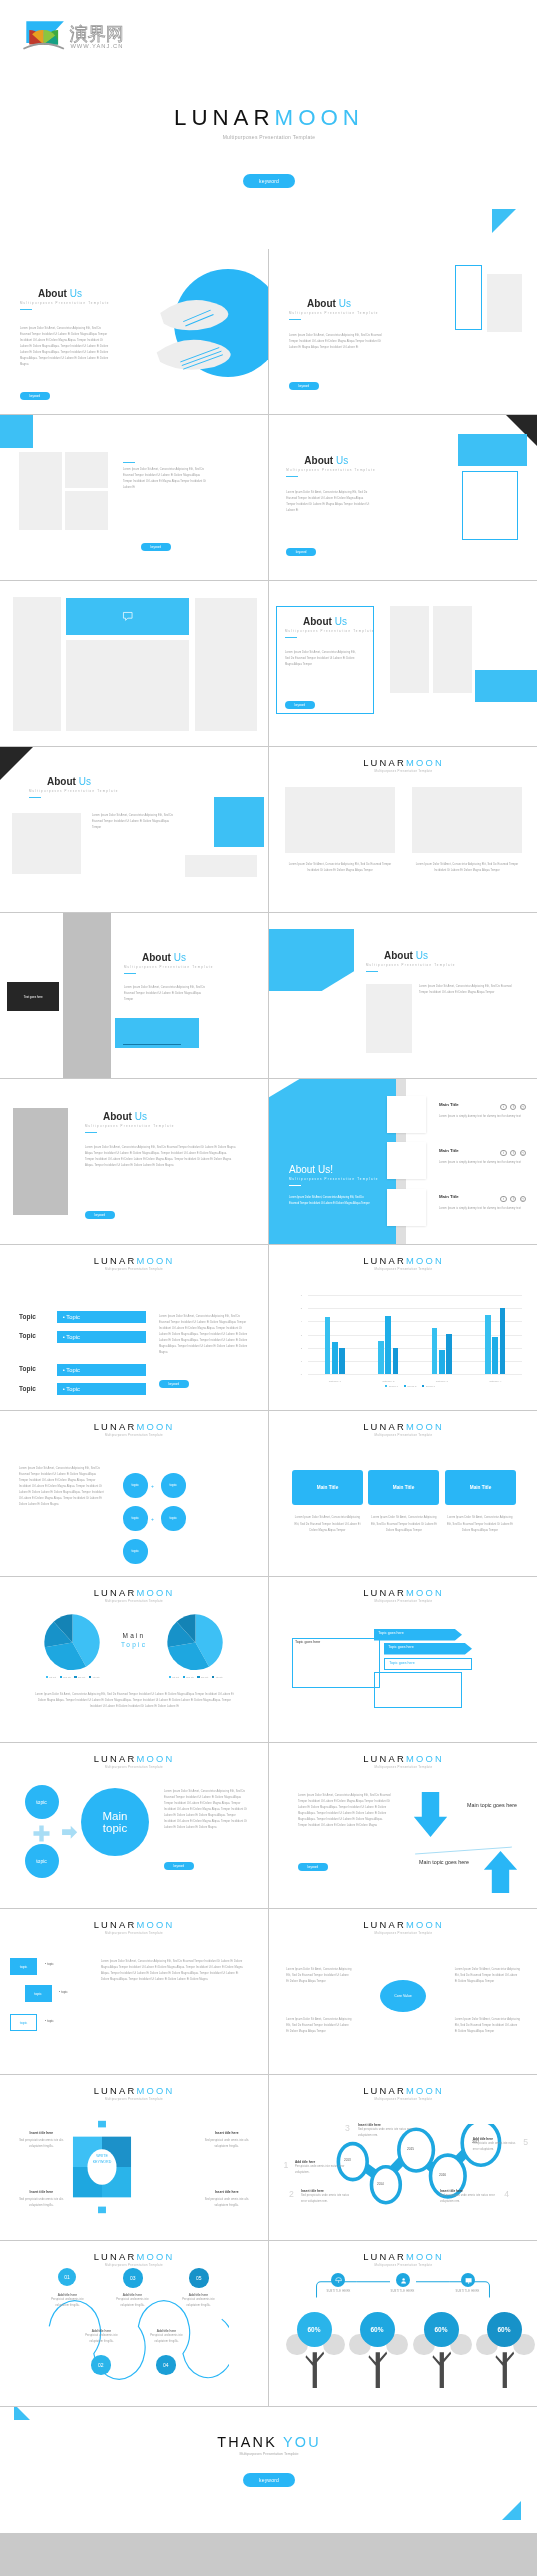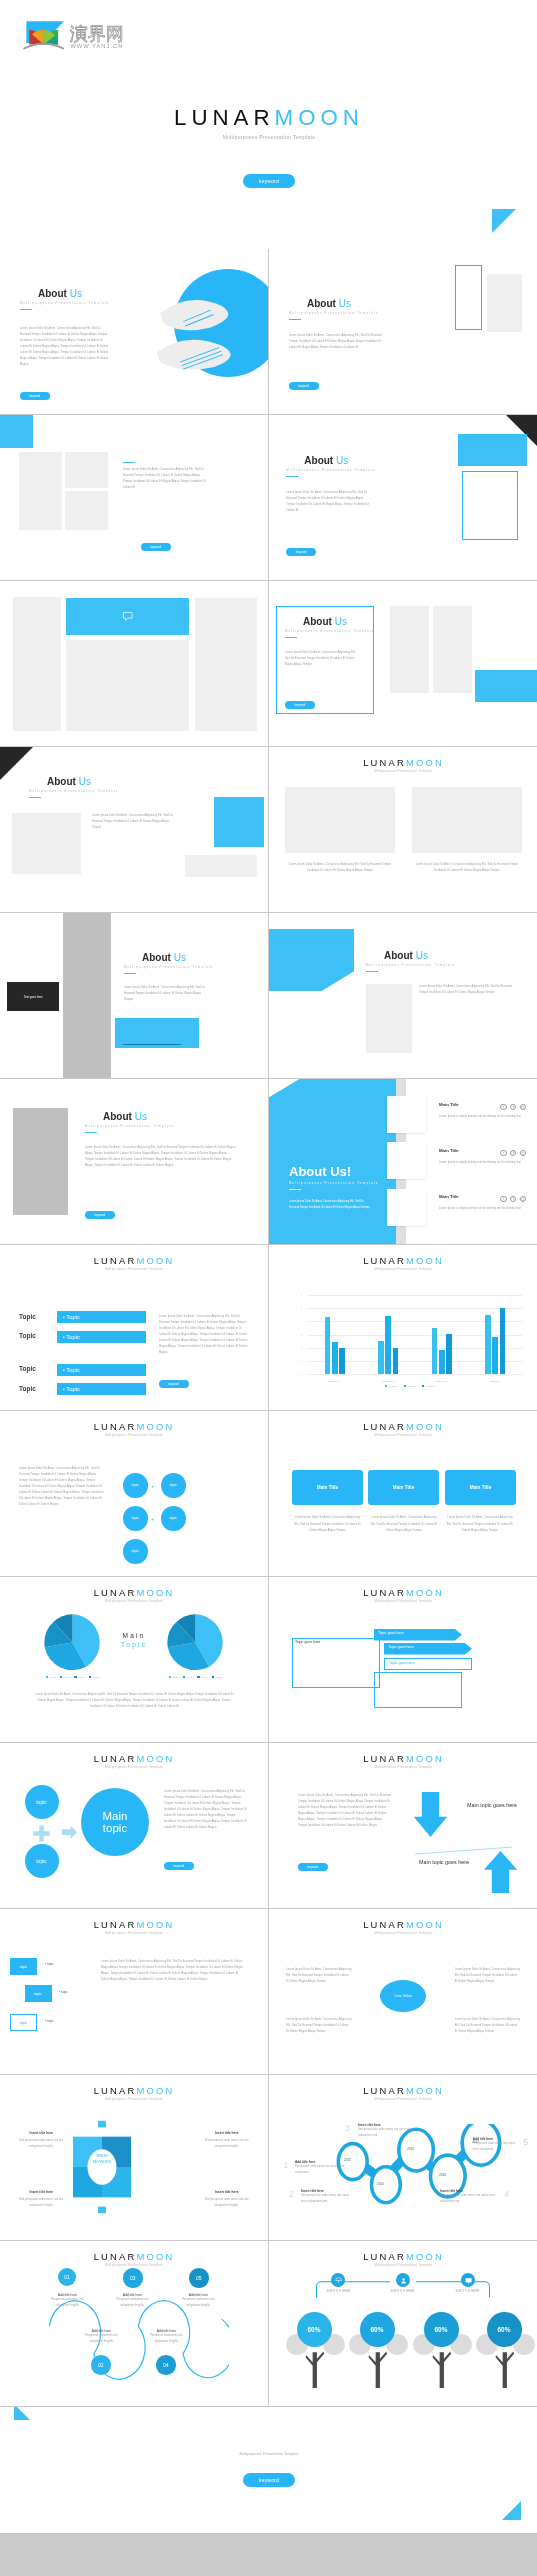--- a/index.html
+++ b/index.html
@@ -257,21 +257,21 @@
       <div class="body" style="position:absolute;left:85px;top:66px;width:151px;">Lorem Ipsum Dolor Sit Amet, Consectetur Adipiscing Elit, Sed Do Eiusmod Tempor Incididunt Ut Labore Et Dolore Magna Aliqua Tempor Incididunt Ut Labore Et Dolore Magna Aliqua. Tempor Incididunt Ut Labore Et Dolore Magna Aliqua. Tempor Incididunt Ut Labore Et Dolore Labore Et Dolore Magna Aliqua. Tempor Incididunt Ut Labore Et Dolore Magna Aliqua. Tempor Incididunt Ut Labore Et Dolore Labore Et Dolore Magna</div>
       <div style="position:absolute;left:85px;top:127px;">
         <span class="btn-s">keyword</span>
       </div>
     </div>
 
     <div class="slide">
       <div class="blu" style="position:absolute;left:0;top:0;width:127px;height:166px;clip-path:polygon(24% 0,100% 0,100% 100%,0 100%,0 11%);"></div>
       <div class="gry" style="position:absolute;left:127px;top:0;width:10px;height:166px;opacity:.5;"></div>
       <div style="position:absolute;left:20px;top:85px;color:#fff;">
-        <div style="font-size:13px;font-weight:700;">About Us!</div>
+        <div style="font-size:10px;font-weight:400;">About Us!</div>
         <div style="font-size:2.9px;letter-spacing:1.2px;margin-top:2.2px;opacity:.95;">Multipurposes Presentation Template</div>
         <div style="width:11.5px;height:1.4px;background:#fff;margin-top:3.6px;"></div>
         <div style="font-size:2.6px;line-height:2.3;width:85px;margin-top:8.7px;">Lorem Ipsum Dolor Sit Amet, Consectetur Adipiscing Elit, Sed Do Eiusmod Tempor Incididunt Ut Labore Et Dolore Magna Aliqua Tempor</div>
       </div>
       <div style="position:absolute;left:118px;top:17.3px;width:39px;height:37px;background:#fff;box-shadow:0 0.7px 2.2px rgba(0,0,0,.15);"></div>
       <div style="position:absolute;left:118px;top:63px;width:39px;height:37px;background:#fff;box-shadow:0 0.7px 2.2px rgba(0,0,0,.15);"></div>
       <div style="position:absolute;left:118px;top:110px;width:39px;height:37px;background:#fff;box-shadow:0 0.7px 2.2px rgba(0,0,0,.15);"></div>
 
       <div style="position:absolute;left:170px;top:19px;width:87px;">
         <div style="display:flex;justify-content:space-between;align-items:center;">
@@ -741,20 +741,23 @@
               <path d="M12,70 h6 V34 l10,-12 -1,-3 -9,10 V20 h-6 v14 l-9,-10 -1,3 10,12 z" fill="#4a4a4a"></path>
             </svg>
             <div style="position:absolute;left:11.5px;top:2.9px;width:35px;height:35px;border-radius:50%;background:#1792c9;color:#fff;display:flex;align-items:center;justify-content:center;font-size:6.5px;font-weight:bold;">60%</div>
           </div>
         </div>
     </div>
   </div>
 
   <div class="thank">
     <div style="position:absolute;left:14.4px;top:-2.9px;width:0;height:0;border-bottom:16px solid #3dc0f5;border-right:16px solid transparent;"></div>
+    <div style="position:absolute;left:0;right:0;top:27px;text-align:center;font-size:14.4px;letter-spacing:2.2px;font-weight:300;color:#111;">
+      <span>THANK</span> <span style="color:#3dc0f5;">YOU</span>
+    </div>
     <div style="position:absolute;left:0;right:0;top:45px;text-align:center;font-size:3.6px;color:#aaa;">Multipurposes Presentation Template</div>
     <div style="position:absolute;left:0;right:0;top:65px;text-align:center;">
       <span class="pill">keyword</span>
     </div>
     <div style="position:absolute;right:17.3px;bottom:13px;width:0;height:0;border-bottom:19px solid #3dc0f5;border-left:19px solid transparent;"></div>
   </div>
 </div>
 
 
 </body></html>

